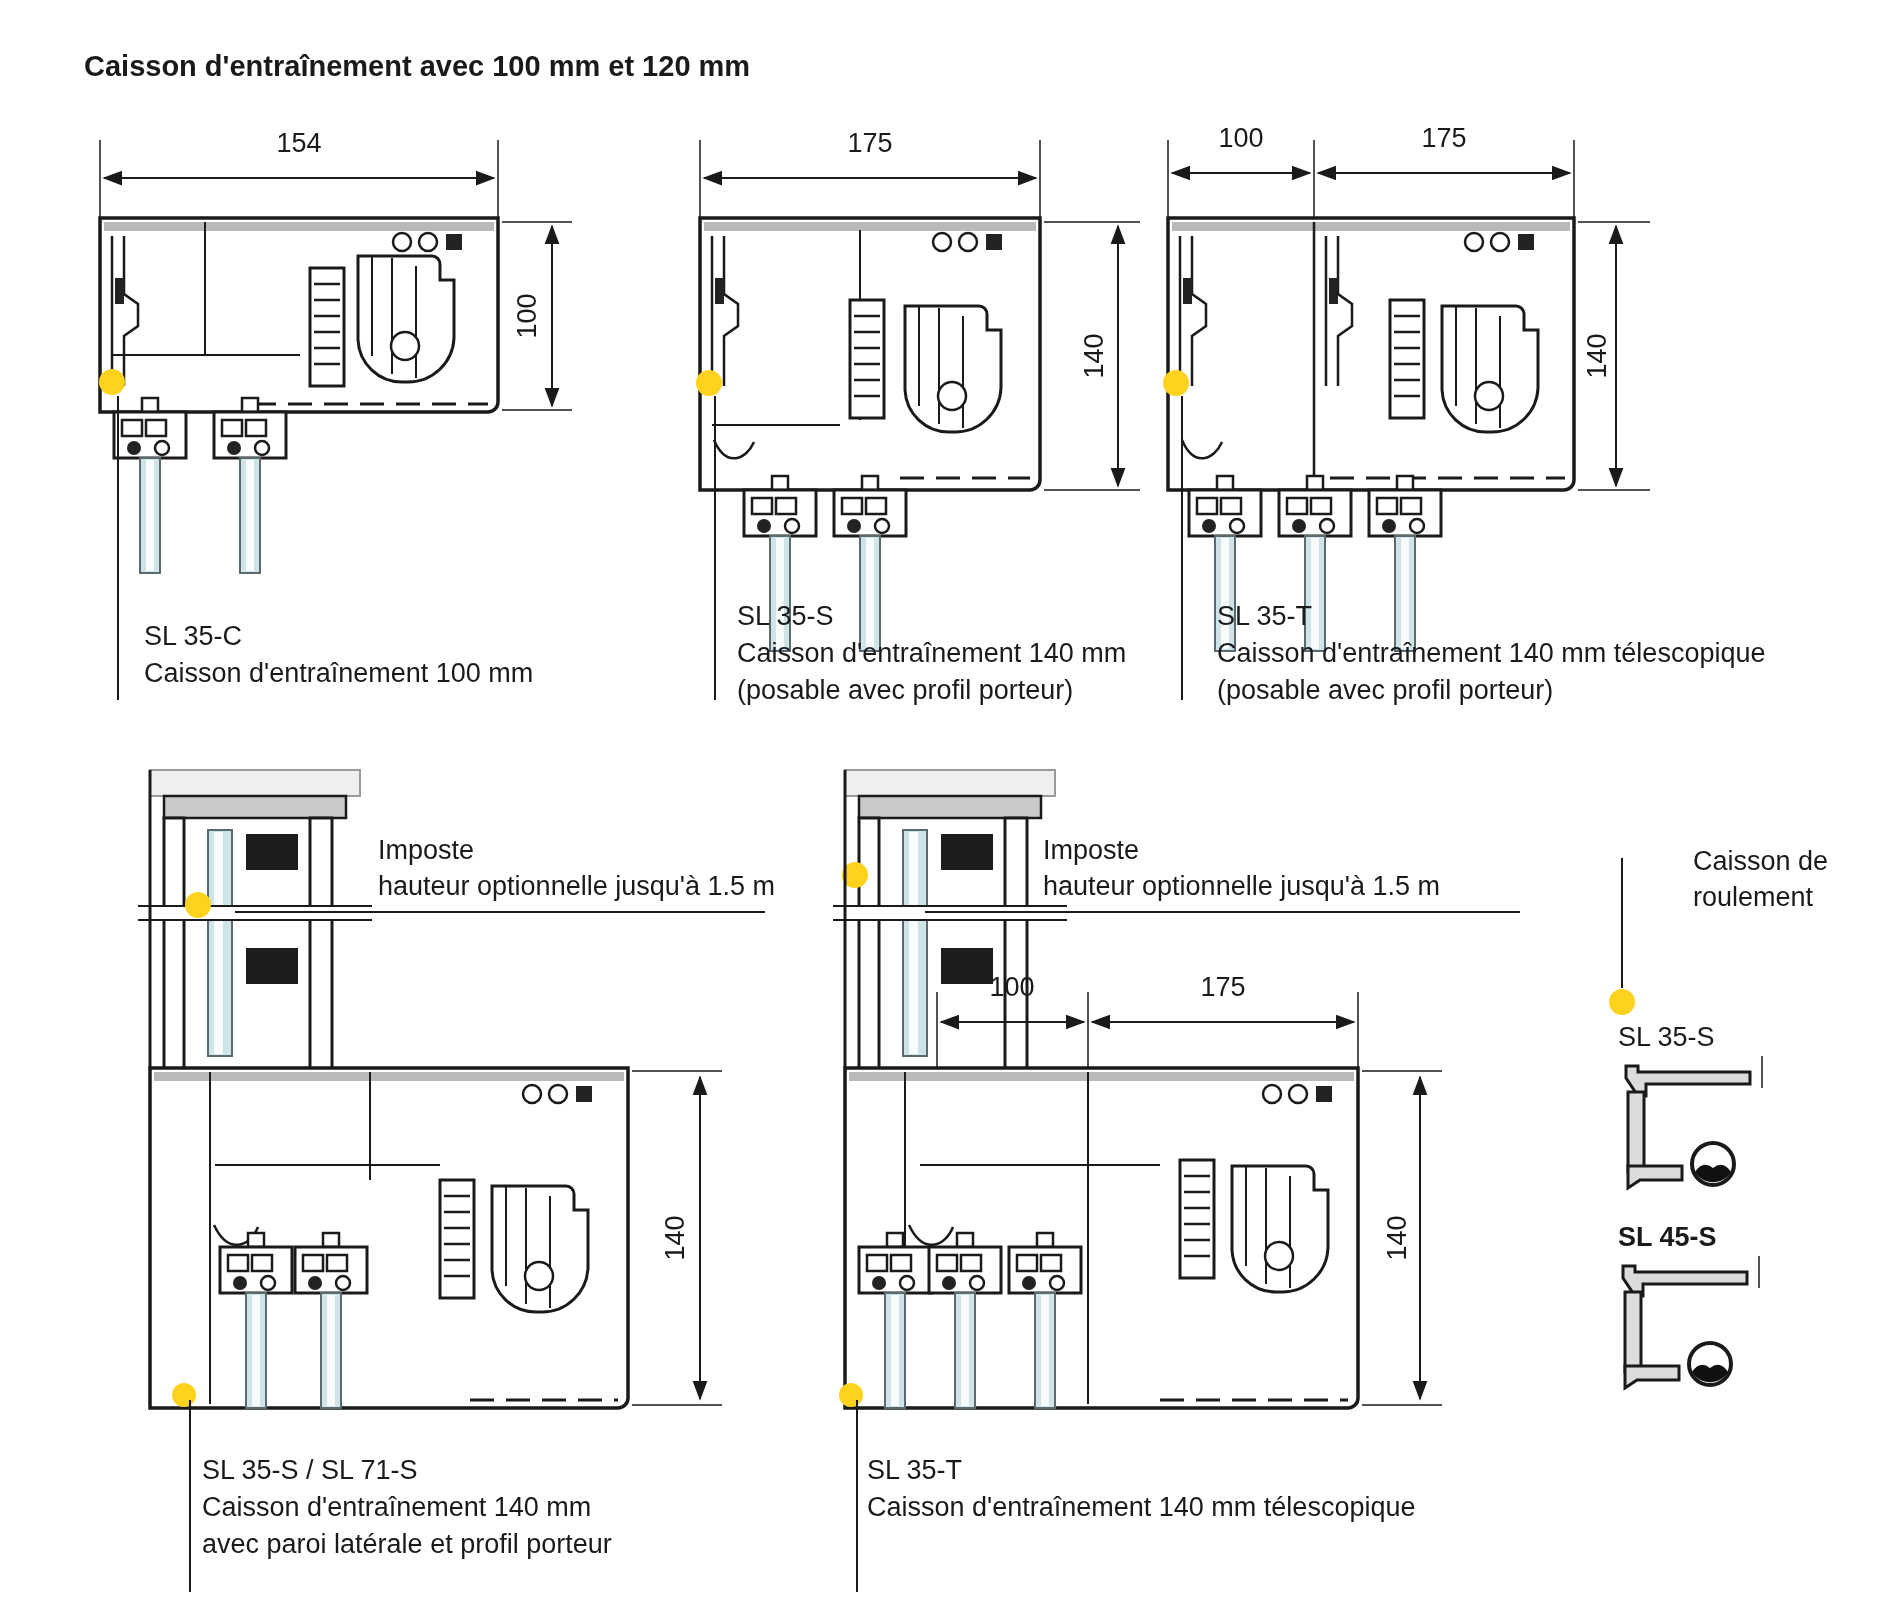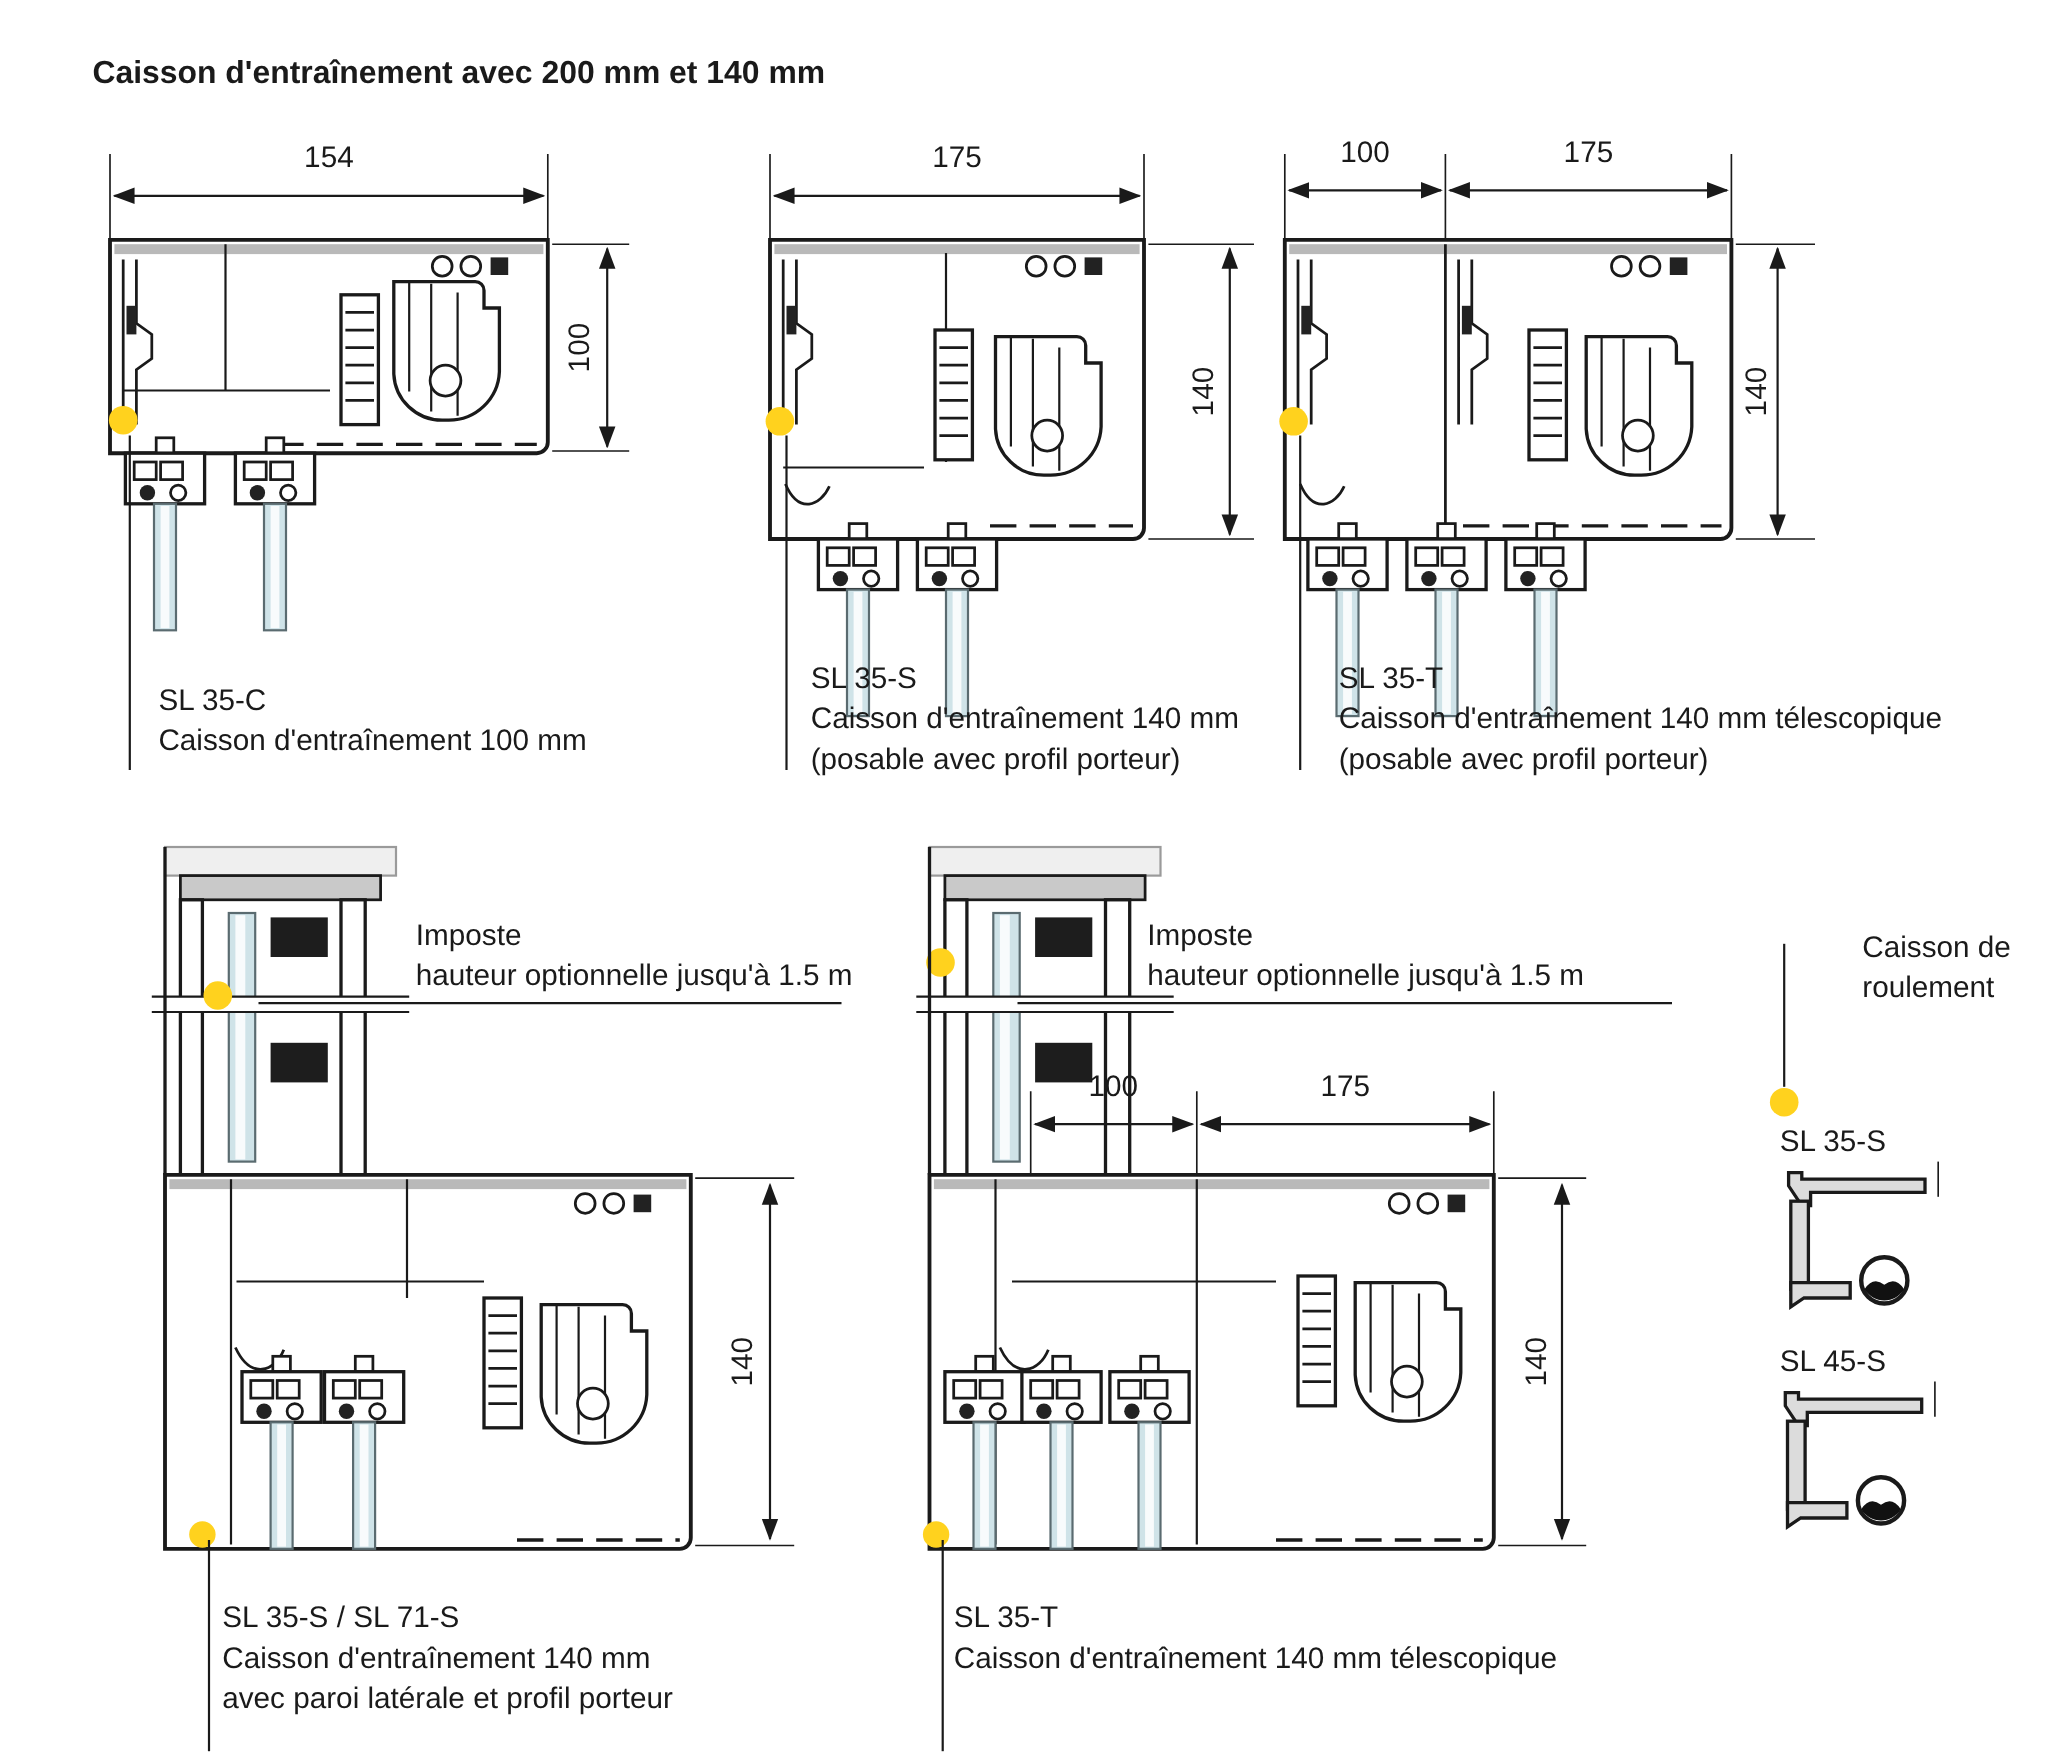--- a/index.html
+++ b/index.html
@@ -190,21 +190,21 @@
     </g>
 
     <g>
       <line x1="1622" y1="858" x2="1622" y2="988" stroke="#1a1a1a" stroke-width="2"></line>
       <circle class="dot" cx="1622" cy="1002" r="13" fill="#ffd21e"></circle>
       <use href="#m-profile" transform="translate(1620,1062)"></use>
       <use href="#m-profile" transform="translate(1617,1262)"></use>
     </g>
   </svg>
 
-  <div class="page-title" style="left:84px;top:50px;position:absolute;">Caisson d'entraînement avec 200 mm et 140 mm</div>
+  <div class="page-title" style="left:84px;top:50px;position:absolute;">Caisson d'entraînement avec 100 mm et 120 mm</div>
 
   <div class="dim-label h" style="left:299px;top:128px;">154</div>
   <div class="dim-label v" style="left:527px;top:316px;">100</div>
   <div class="cap" style="left:144px;top:618px;">
     <div>SL 35-C</div>
     <div>Caisson d'entraînement 100 mm</div>
   </div>
 
   <div class="dim-label h" style="left:870px;top:128px;">175</div>
   <div class="dim-label v" style="left:1094px;top:356px;">140</div>
@@ -244,15 +244,15 @@
   <div class="cap" style="left:867px;top:1452px;">
     <div>SL 35-T</div>
     <div>Caisson d'entraînement 140 mm télescopique</div>
   </div>
 
   <div class="note" style="left:1645px;top:843px;">
     <div>Caisson de</div>
     <div>roulement</div>
   </div>
   <div class="plabel" style="left:1618px;top:1022px;">SL 35-S</div>
-  <div class="plabel" style="left:1618px;top:1222px;">SL 45-S</div>
+  <div class="plabel" style="left:1618px;top:1222px;font-weight:bold;">SL 45-S</div>
 
 </div>
 
 </body></html>

